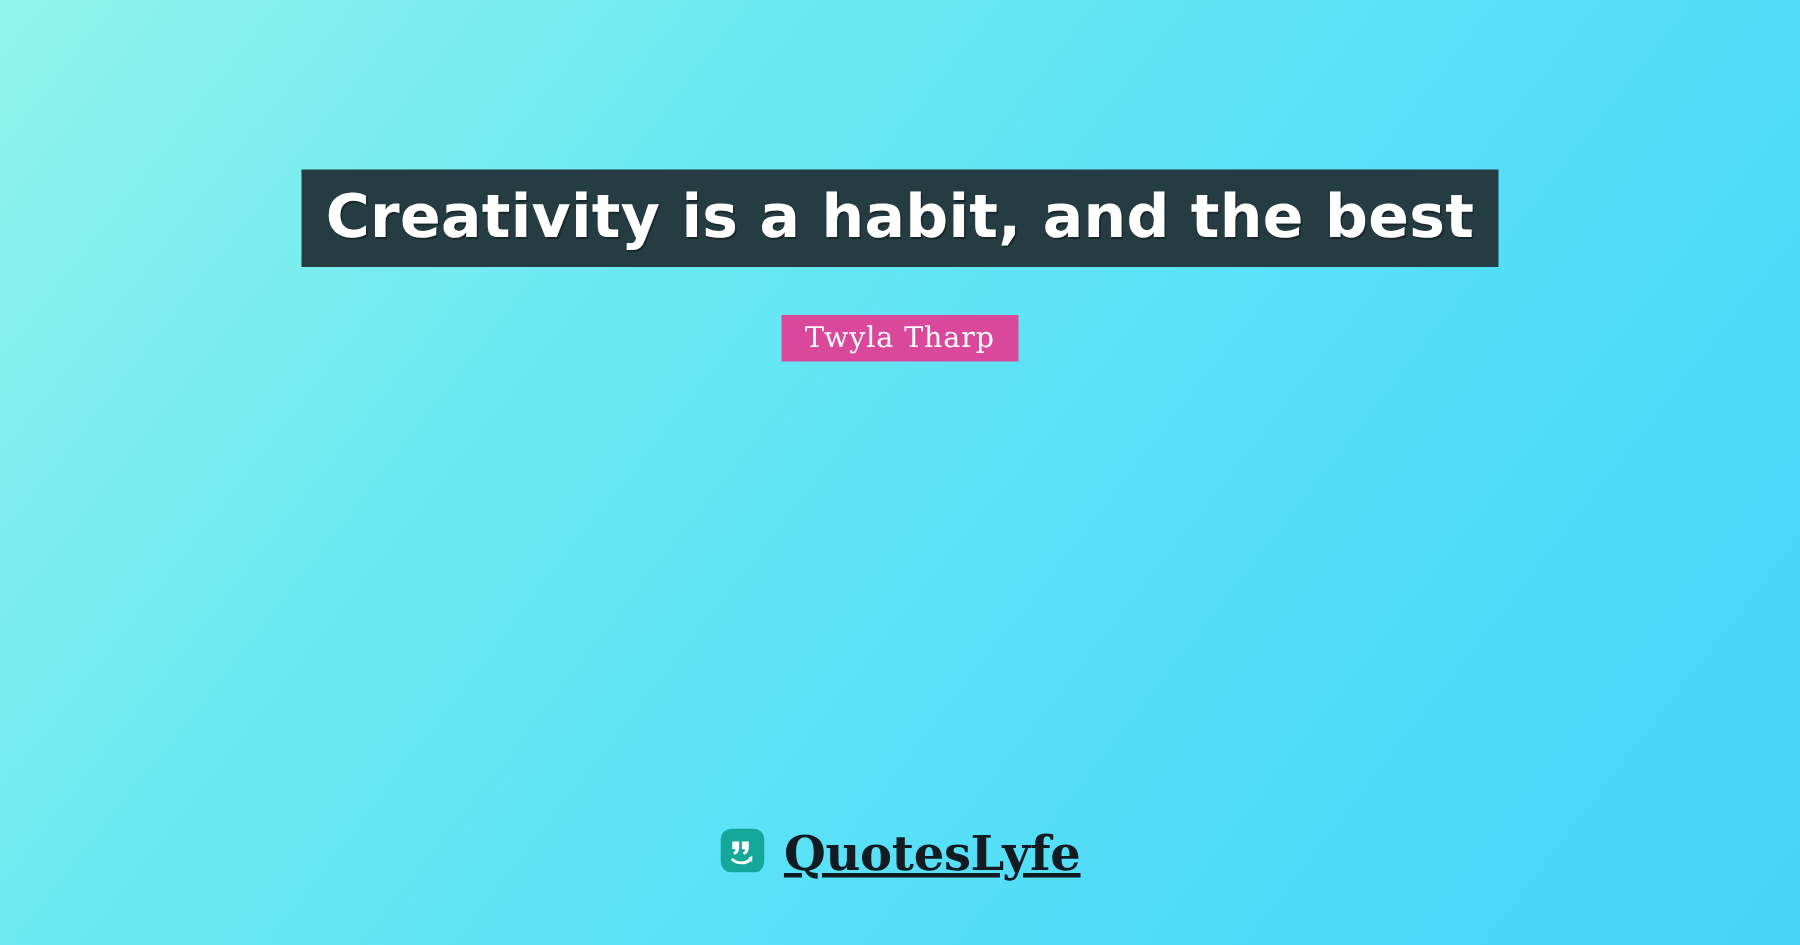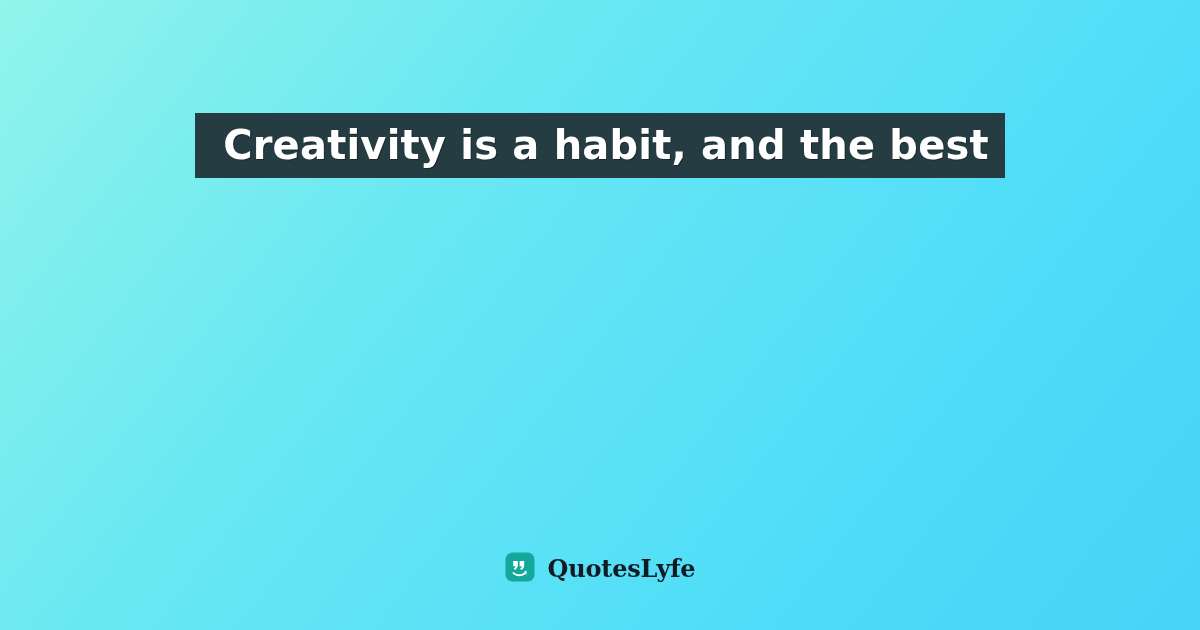--- a/index.html
+++ b/index.html
@@ -37,21 +37,21 @@
 
   .quote-line {
     display: block;
     background: #253d42;
     color: #ffffff;
     font-family: "DejaVu Sans", sans-serif;
     font-weight: 700;
     font-size: 40px;
     line-height: 62px;
     letter-spacing: 0.2px;
-    padding: 1px 16px 2px 28px;
+    padding: 1px 16px 2px 16px;
     margin-bottom: 16px;
     white-space: nowrap;
     text-align: center;
     text-shadow: 1px 1px 0 rgba(0,0,0,0.35);
   }
 
   
   #author-badge {
     margin-top: 16px;
     background: #d9489a;
@@ -80,32 +80,34 @@
   #logo-mark {
     width: 34px;
     height: 34px;
     position: relative;
     flex: 0 0 auto;
   }
 
   #logo-wordmark {
     font-family: "DejaVu Serif", serif;
     font-weight: 700;
-    font-size: 24px;
+    font-size: 32px;
     line-height: 30px;
     color: #121b22;
     letter-spacing: -0.2px;
+    text-decoration: underline;
   }
 </style>
 </head>
 <body>
 
 <div id="quote-block">
   <span class="quote-line">Creativity is a habit, and the best</span>
 
+  <span id="author-badge">Twyla Tharp</span>
 </div>
 
 <div id="footer-logo">
   <span id="logo-mark">
     <svg width="34" height="34" viewBox="0 0 34 34" aria-hidden="true">
       <rect x="0.5" y="0.5" width="29" height="29" rx="7" ry="7" fill="#14a89a"></rect>
       <path d="M22.5 22.0 L26.5 29.5 L27.4 21.0 Z" fill="#14a89a"></path>
       <path d="M8.2 9.0 h4.6 v4.0 c0 2.6 -1.1 4.1 -3.1 4.9 l-0.9 -1.6 c1.1 -0.5 1.6 -1.2 1.6 -2.1 h-2.2 Z" fill="#ffffff"></path>
       <path d="M14.6 9.0 h4.6 v4.0 c0 2.6 -1.1 4.1 -3.1 4.9 l-0.9 -1.6 c1.1 -0.5 1.6 -1.2 1.6 -2.1 h-2.2 Z" fill="#ffffff"></path>
       <path d="M8.6 20.0 c2.1 3.0 8.3 3.0 10.6 0.4 l1.6 1.2 c-2.9 3.6 -10.6 3.5 -13.6 -0.5 Z" fill="#ffffff"></path>

